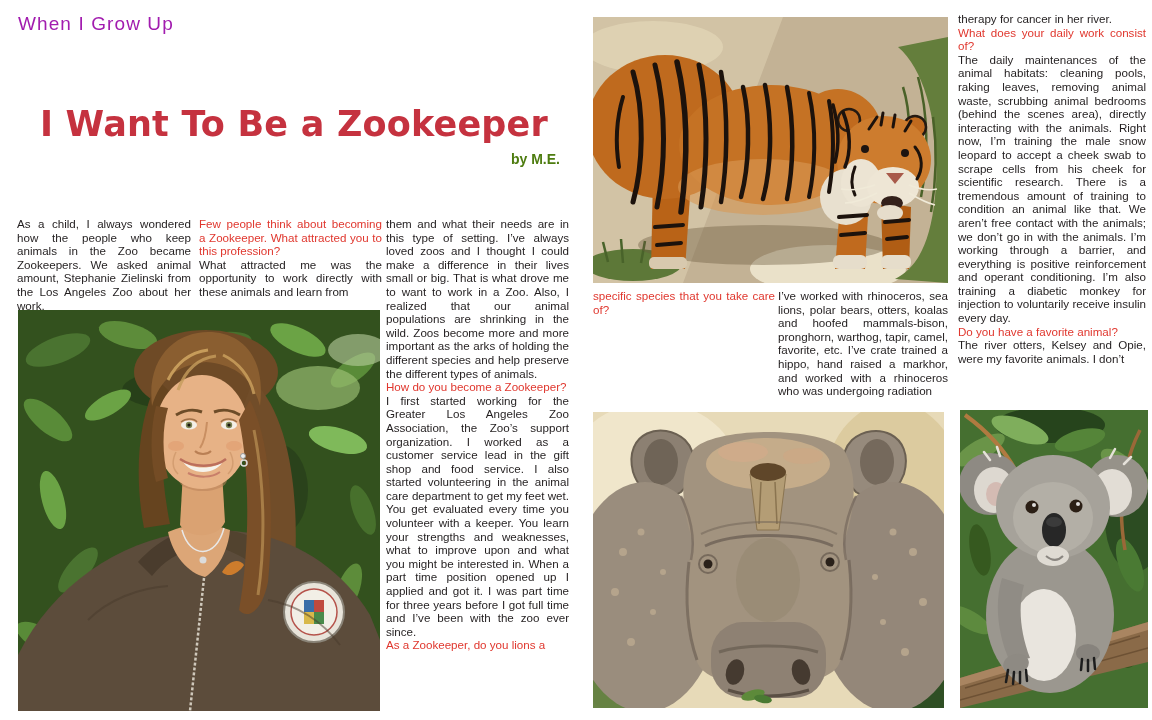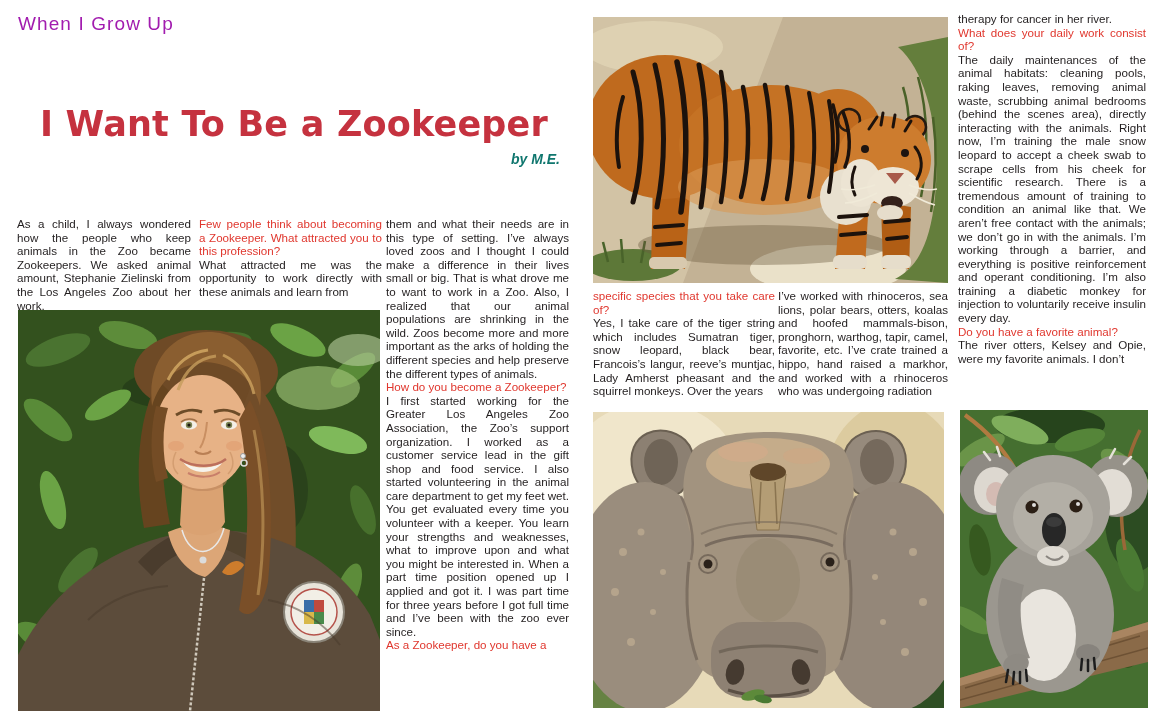--- a/index.html
+++ b/index.html
@@ -10,21 +10,21 @@
   .kicker{
     position:absolute;left:18px;top:13px;font-size:19px;font-weight:400;
     letter-spacing:1.1px;color:#a21caf;
   }
   .headline{
     position:absolute;left:40px;top:85px;font-family:"DejaVu Sans","Liberation Sans",sans-serif;
     font-weight:bold;font-size:35px;color:var(--headline_red,#c5323f);letter-spacing:.2px;white-space:nowrap;margin-top:19px;
   }
   .byline{
     position:absolute;left:400px;top:151px;width:160px;text-align:right;
-    font-weight:bold;font-size:14px;color:#0f766e;font-style:italic;
+    font-weight:bold;font-size:14px;color:#4d7c0f;
   }
   .col{
     position:absolute;font-size:11.6px;line-height:13.6px;text-align:justify;
   }
   .col p{margin:0;}
   .q{color:var(--question_red,#e0372e);font-weight:normal;}
   .photo{position:absolute;display:block;}
 </style>
 </head>
 <body>
@@ -41,26 +41,25 @@
 
   <div class="col" style="left:199px;top:217px;width:183px;">
     <p class="q">Few people think about becoming a Zookeeper. What attracted you to this profession?</p>
     <p>What attracted me was the opportunity to work directly with these animals and learn from</p>
   </div>
 
   <div class="col" style="left:386px;top:217px;width:183px;">
     <p>them and what their needs are in this type of setting. I’ve always loved zoos and I thought I could make a difference in their lives small or big. That is what drove me to want to work in a Zoo. Also, I realized that our animal populations are shrinking in the wild. Zoos become more and more important as the arks of holding the different species and help preserve the different types of animals.</p>
     <p class="q">How do you become a Zookeeper?</p>
     <p>I first started working for the Greater Los Angeles Zoo Association, the Zoo’s support organization. I worked as a customer service lead in the gift shop and food service. I also started volunteering in the animal care department to get my feet wet. You get evaluated every time you volunteer with a keeper. You learn your strengths and weaknesses, what to improve upon and what you might be interested in. When a part time position opened up I applied and got it. I was part time for three years before I got full time and I’ve been with the zoo ever since.</p>
-    <p class="q">As a Zookeeper, do you have a</p>
+    <p class="q">As a Zookeeper, do you lions a</p>
   </div>
 
   <div class="col" style="left:593px;top:289px;width:182px;">
     <p class="q">specific species that you take care of?</p>
-    <p>Yes, I take care of the tiger string which includes Sumatran tiger, snow leopard, black bear, Francois’s langur, reeve’s muntjac, Lady Amherst pheasant and the squirrel monkeys.  Over the years</p>
   </div>
 
   <div class="col" style="left:778px;top:289px;width:170px;">
     <p>I’ve worked with rhinoceros, sea lions, polar bears, otters, koalas and hoofed mammals-bison, pronghorn, warthog, tapir, camel, favorite, etc. I’ve crate trained a hippo, hand raised a markhor, and worked with a rhinoceros who was undergoing radiation</p>
   </div>
 
   <div class="col" style="left:958px;top:12px;width:188px;">
     <p>therapy for cancer in her river.</p>
     <p class="q">What does your daily work consist of?</p>
     <p>The daily maintenances of the animal habitats: cleaning pools, raking leaves, removing animal waste, scrubbing animal bedrooms (behind the scenes area), directly interacting with the animals. Right now, I’m training the male snow leopard to accept a cheek swab to scrape cells from his cheek for scientific research. There is a tremendous amount of training to condition an animal like that. We aren’t free contact with the animals; we don’t go in with the animals. I’m working through a barrier, and everything is positive reinforcement and operant conditioning. I’m also training a diabetic monkey for injection to voluntarily receive insulin every day.</p>

